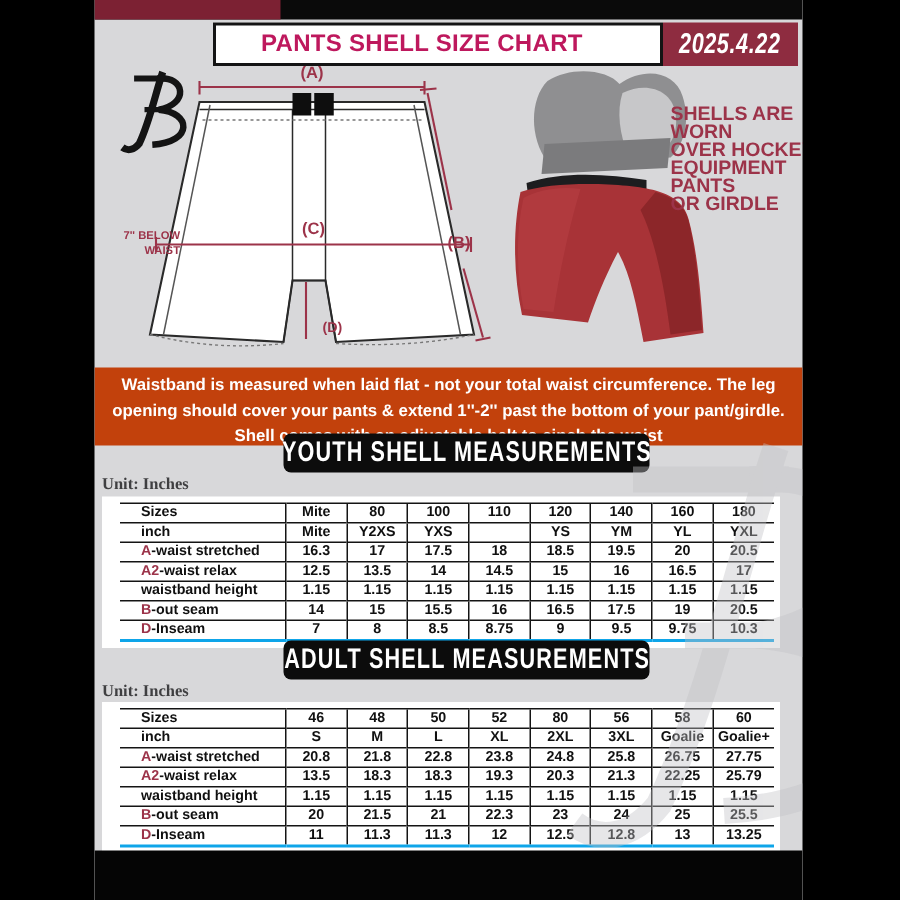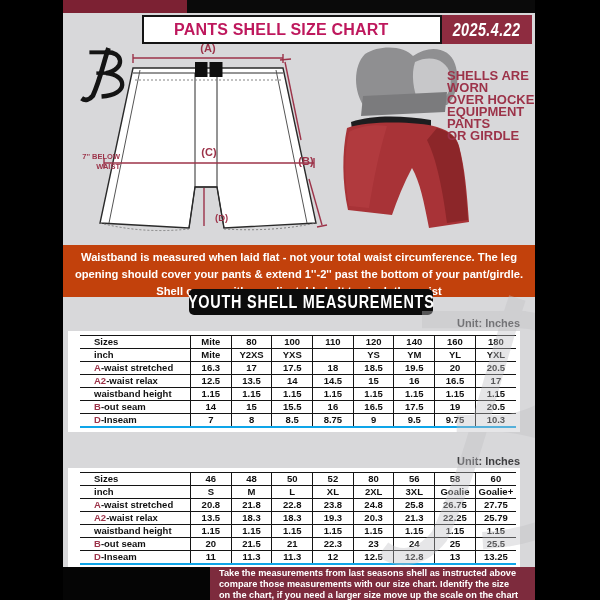--- a/index.html
+++ b/index.html
@@ -25,21 +25,21 @@
   .caption{position:absolute;left:384px;top:70px;width:100px;color:#9c3349;font-size:13px;font-weight:bold;line-height:12px;white-space:pre-line;}
 
   
   .banner{position:absolute;left:0;top:245px;width:472px;height:52px;background:#c2410c;color:#fff;font-weight:bold;font-size:11.2px;line-height:17px;text-align:center;white-space:pre-line;padding-top:4px;box-sizing:border-box;}
 
   
   .heading{position:absolute;left:126px;width:244px;height:26px;background:#0c0c0c;border-radius:5px;display:flex;align-items:center;justify-content:center;}
   .heading span{color:#fff;font-size:19px;font-weight:bold;letter-spacing:1px;}
   #youth-heading{top:289px;}
   #adult-heading{top:427px;}
-  .unit{position:absolute;left:5px;width:452px;text-align:right;color:#3f3f41;font-size:11px;font-weight:bold;}
+  .unit{position:absolute;left:5px;width:452px;text-align:left;color:#3f3f41;font-size:11px;font-weight:bold;font-family:Liberation Serif, serif;}
   #youth-unit{top:317px;}
   #adult-unit{top:455px;}
 
   
   .tablewrap{position:absolute;left:5px;width:452px;background:#fff;padding:4px 4px 4px 12px;box-sizing:border-box;}
   #youth-table-wrap{top:331px;}
   #adult-table-wrap{top:468px;}
   table{width:100%;border-collapse:collapse;table-layout:fixed;}
   td{border-top:1px solid #141414;border-left:1px solid #141414;font-size:9.5px;font-weight:bold;color:#101010;text-align:center;height:12px;padding:0;line-height:1;}
   tr:last-child td{border-bottom:2px solid #0ea5e9;}
@@ -226,20 +226,23 @@
             <td>8.75</td>
             <td>9</td>
             <td>9.5</td>
             <td>9.75</td>
             <td>10.3</td>
           </tr>
         </tbody>
       </table>
   </div>
 
+  <div class="heading" id="adult-heading">
+    <span class="cond">ADULT SHELL MEASUREMENTS</span>
+  </div>
   <div class="unit" id="adult-unit">Unit: Inches</div>
   <div class="tablewrap" id="adult-table-wrap">
     <table>
         <tbody>
           <tr>
             <td class="lbl">Sizes</td>
             <td>46</td>
             <td>48</td>
             <td>50</td>
             <td>52</td>
@@ -321,18 +324,15 @@
   <svg class="watermark" width="260" height="330" viewBox="0 0 60 64">
     <g fill="none" stroke="#c2c2c6" stroke-width="4">
       <path d="M12 7 L36 7"></path>
       <path d="M20 31 L32 31"></path>
       <path d="M30 7 C52 5 54 27 31 31 C56 33 58 56 26 58"></path>
       <path d="M34 2 C28 20 24 40 16 57 C12 62 7 63 3 60"></path>
     </g>
   </svg>
 
   <div class="footer">
-    <div class="footer-note">Take the measurements from last seasons shell as instructed above
-compare those measurements  with our size chart. Identify the size
-on the chart, if you need a larger size move up the scale on the chart</div>
   </div>
 
 </div>
 
 </body></html>

